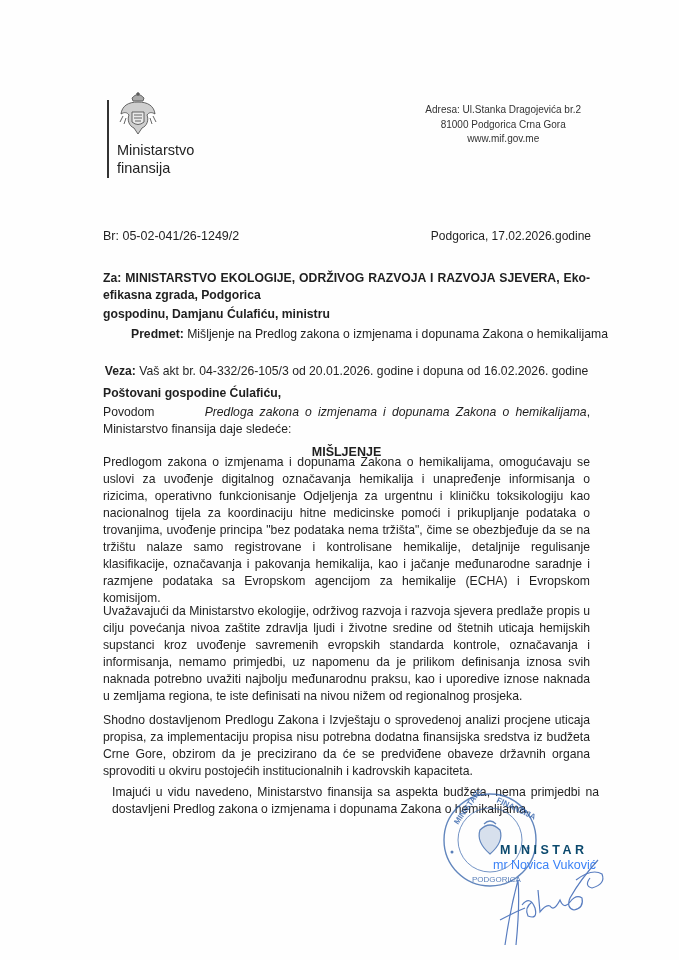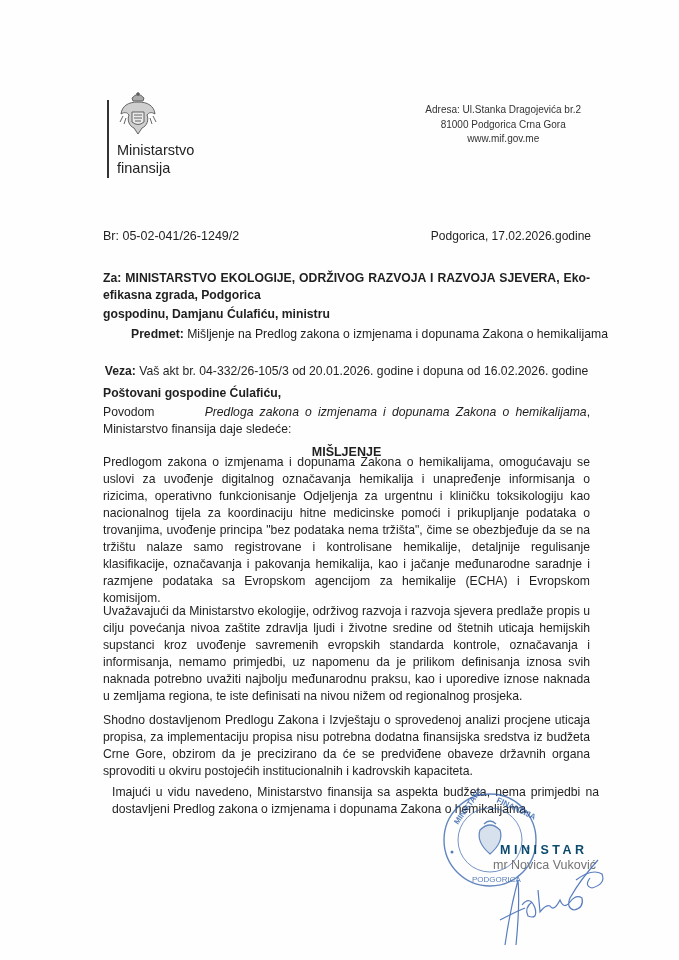--- a/index.html
+++ b/index.html
@@ -33,21 +33,21 @@
   .heading { left: 103px; width: 487px; top: 445px; text-align: center; font-weight: bold; font-size: 12.5px; }
 
   .p1 { top: 454px; }
   .p2 { top: 603px; }
   .p3 { top: 712px; }
   .p4 { top: 784px; margin-left: 9px; }
   .closing { top: 825px; }
 
   .stamp { left: 430px; top: 790px; width: 115px; height: 105px; }
   .minister-title { left: 500px; top: 843px; font-weight: bold; font-size: 12.5px; letter-spacing: 3.5px; color: #0c4a6e; }
-  .minister-name { left: 493px; top: 858px; font-size: 12.5px; color: #737373; }
+  .minister-name { left: 493px; top: 858px; font-size: 12.5px; color: #3b82f6; }
   .signature { left: 480px; top: 850px; width: 130px; height: 100px; }
 </style>
 </head>
 <body>
 
 <div class="page">
 
   <div class="abs vline"></div>
 
   <svg class="abs emblem" viewBox="0 0 40 48">

